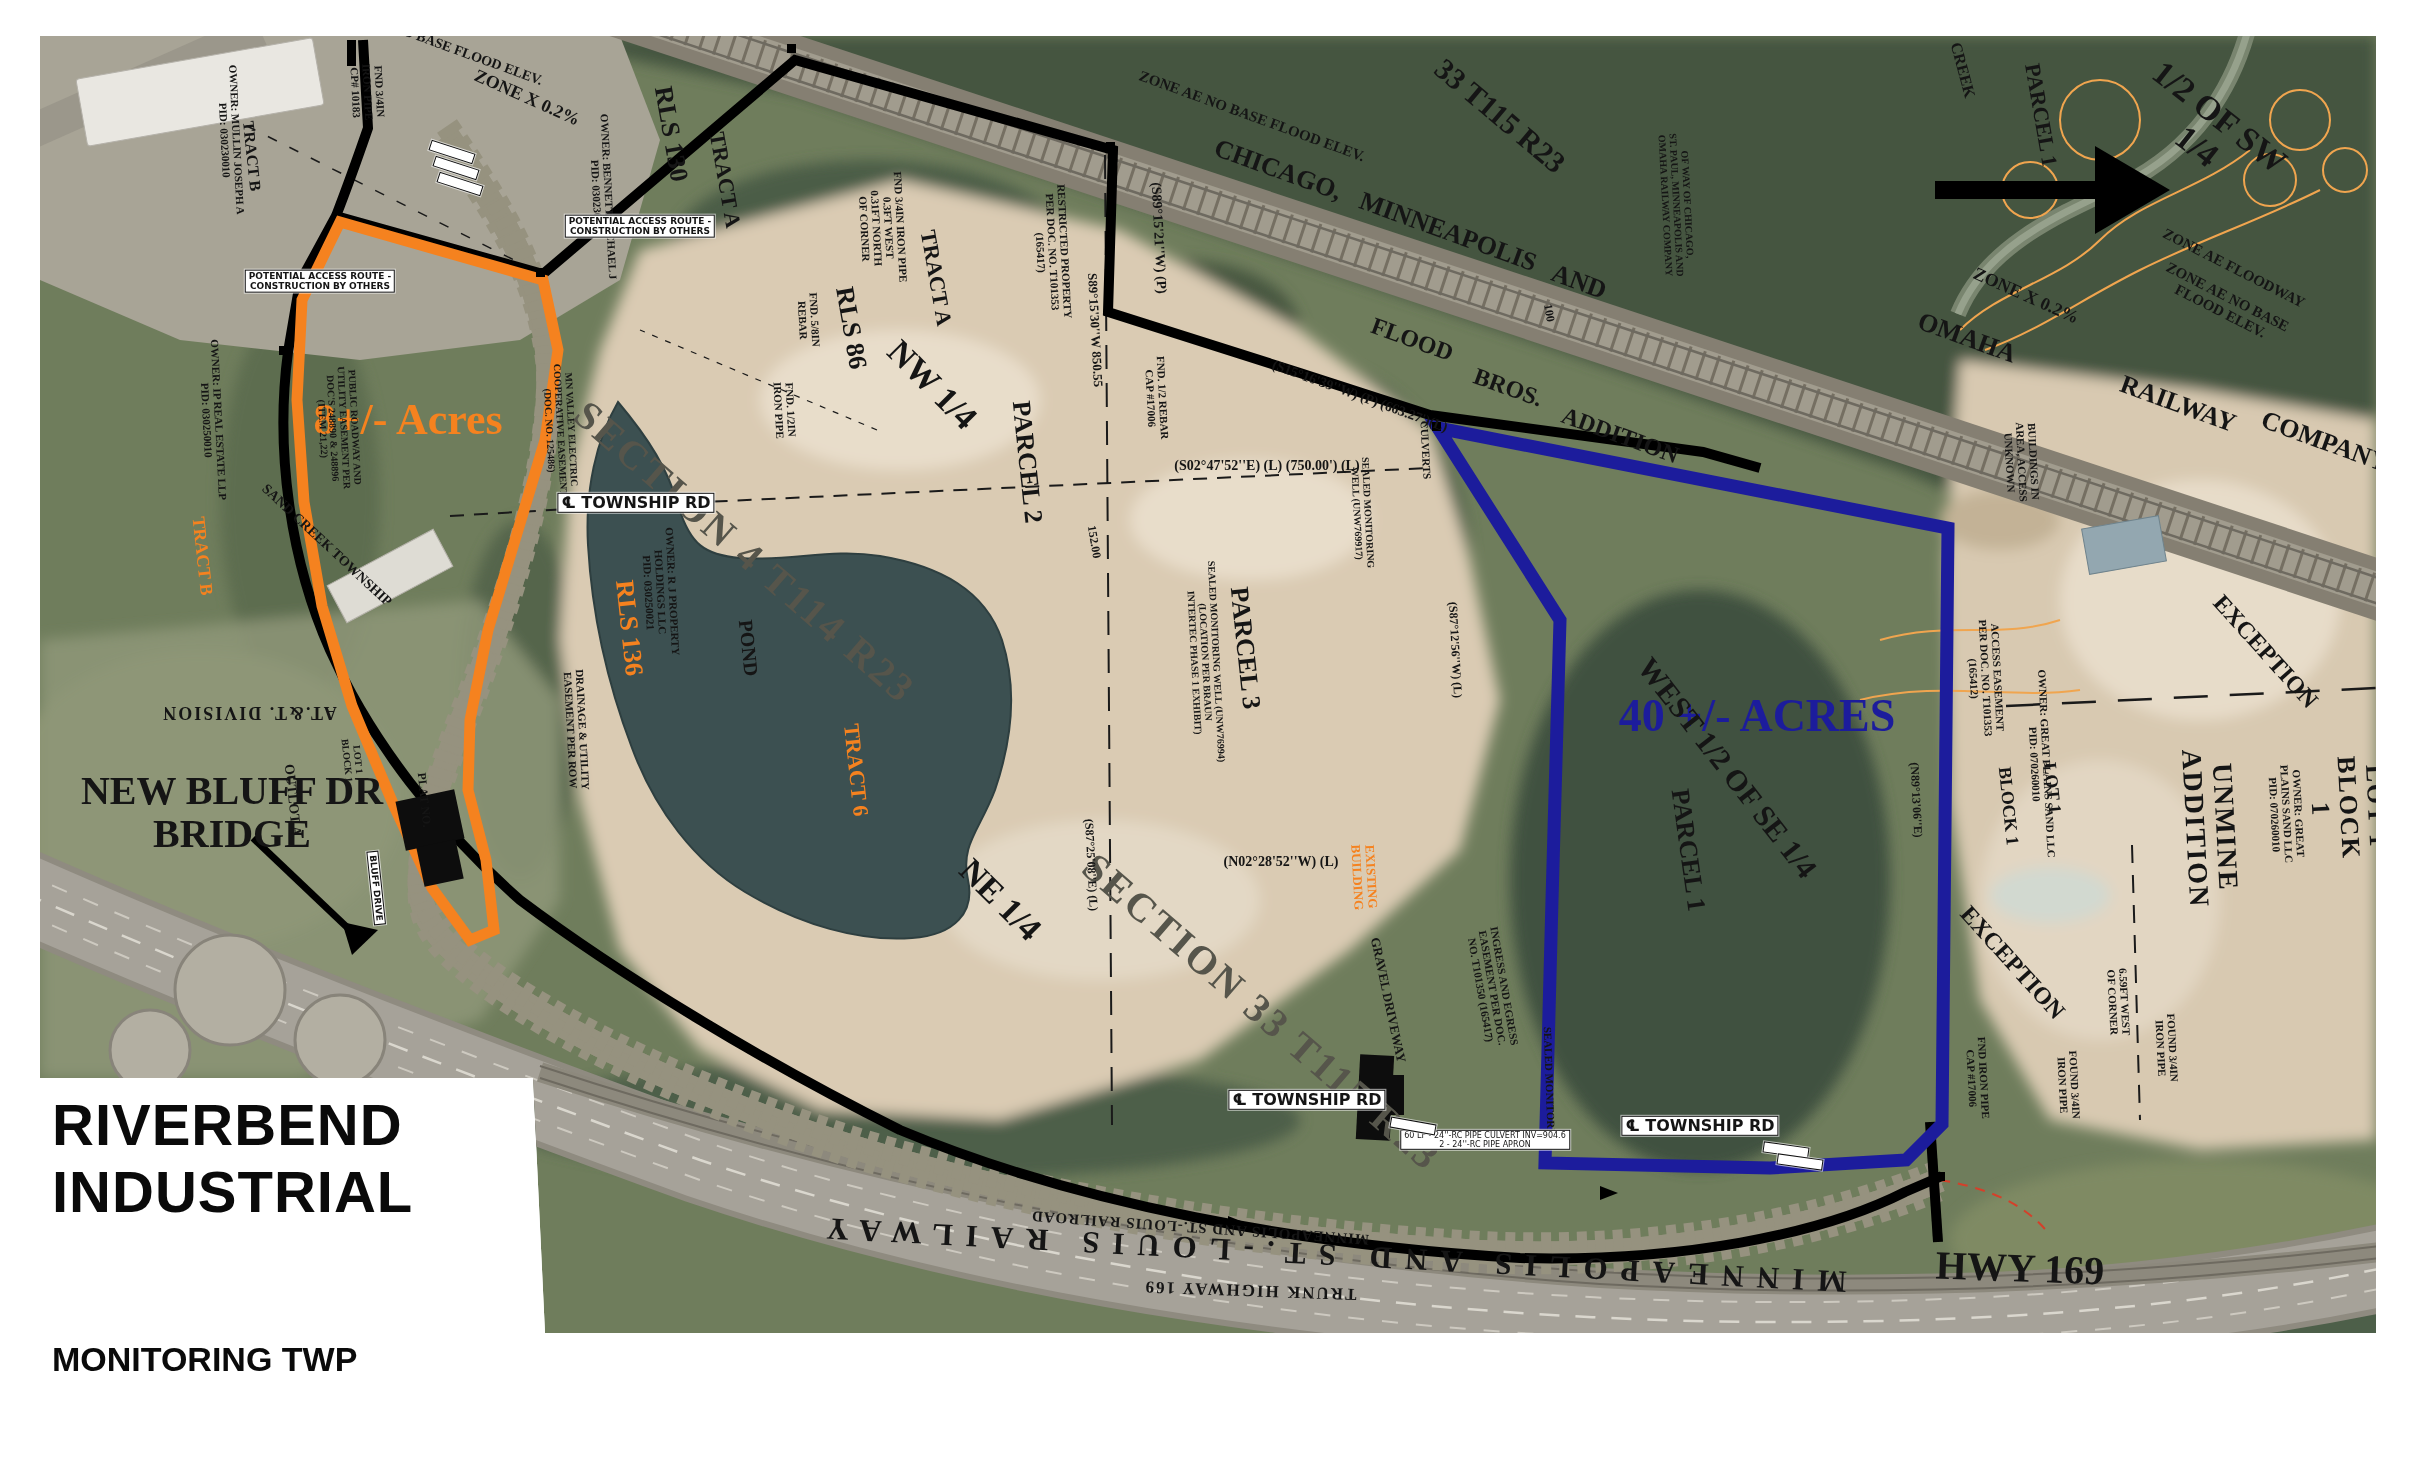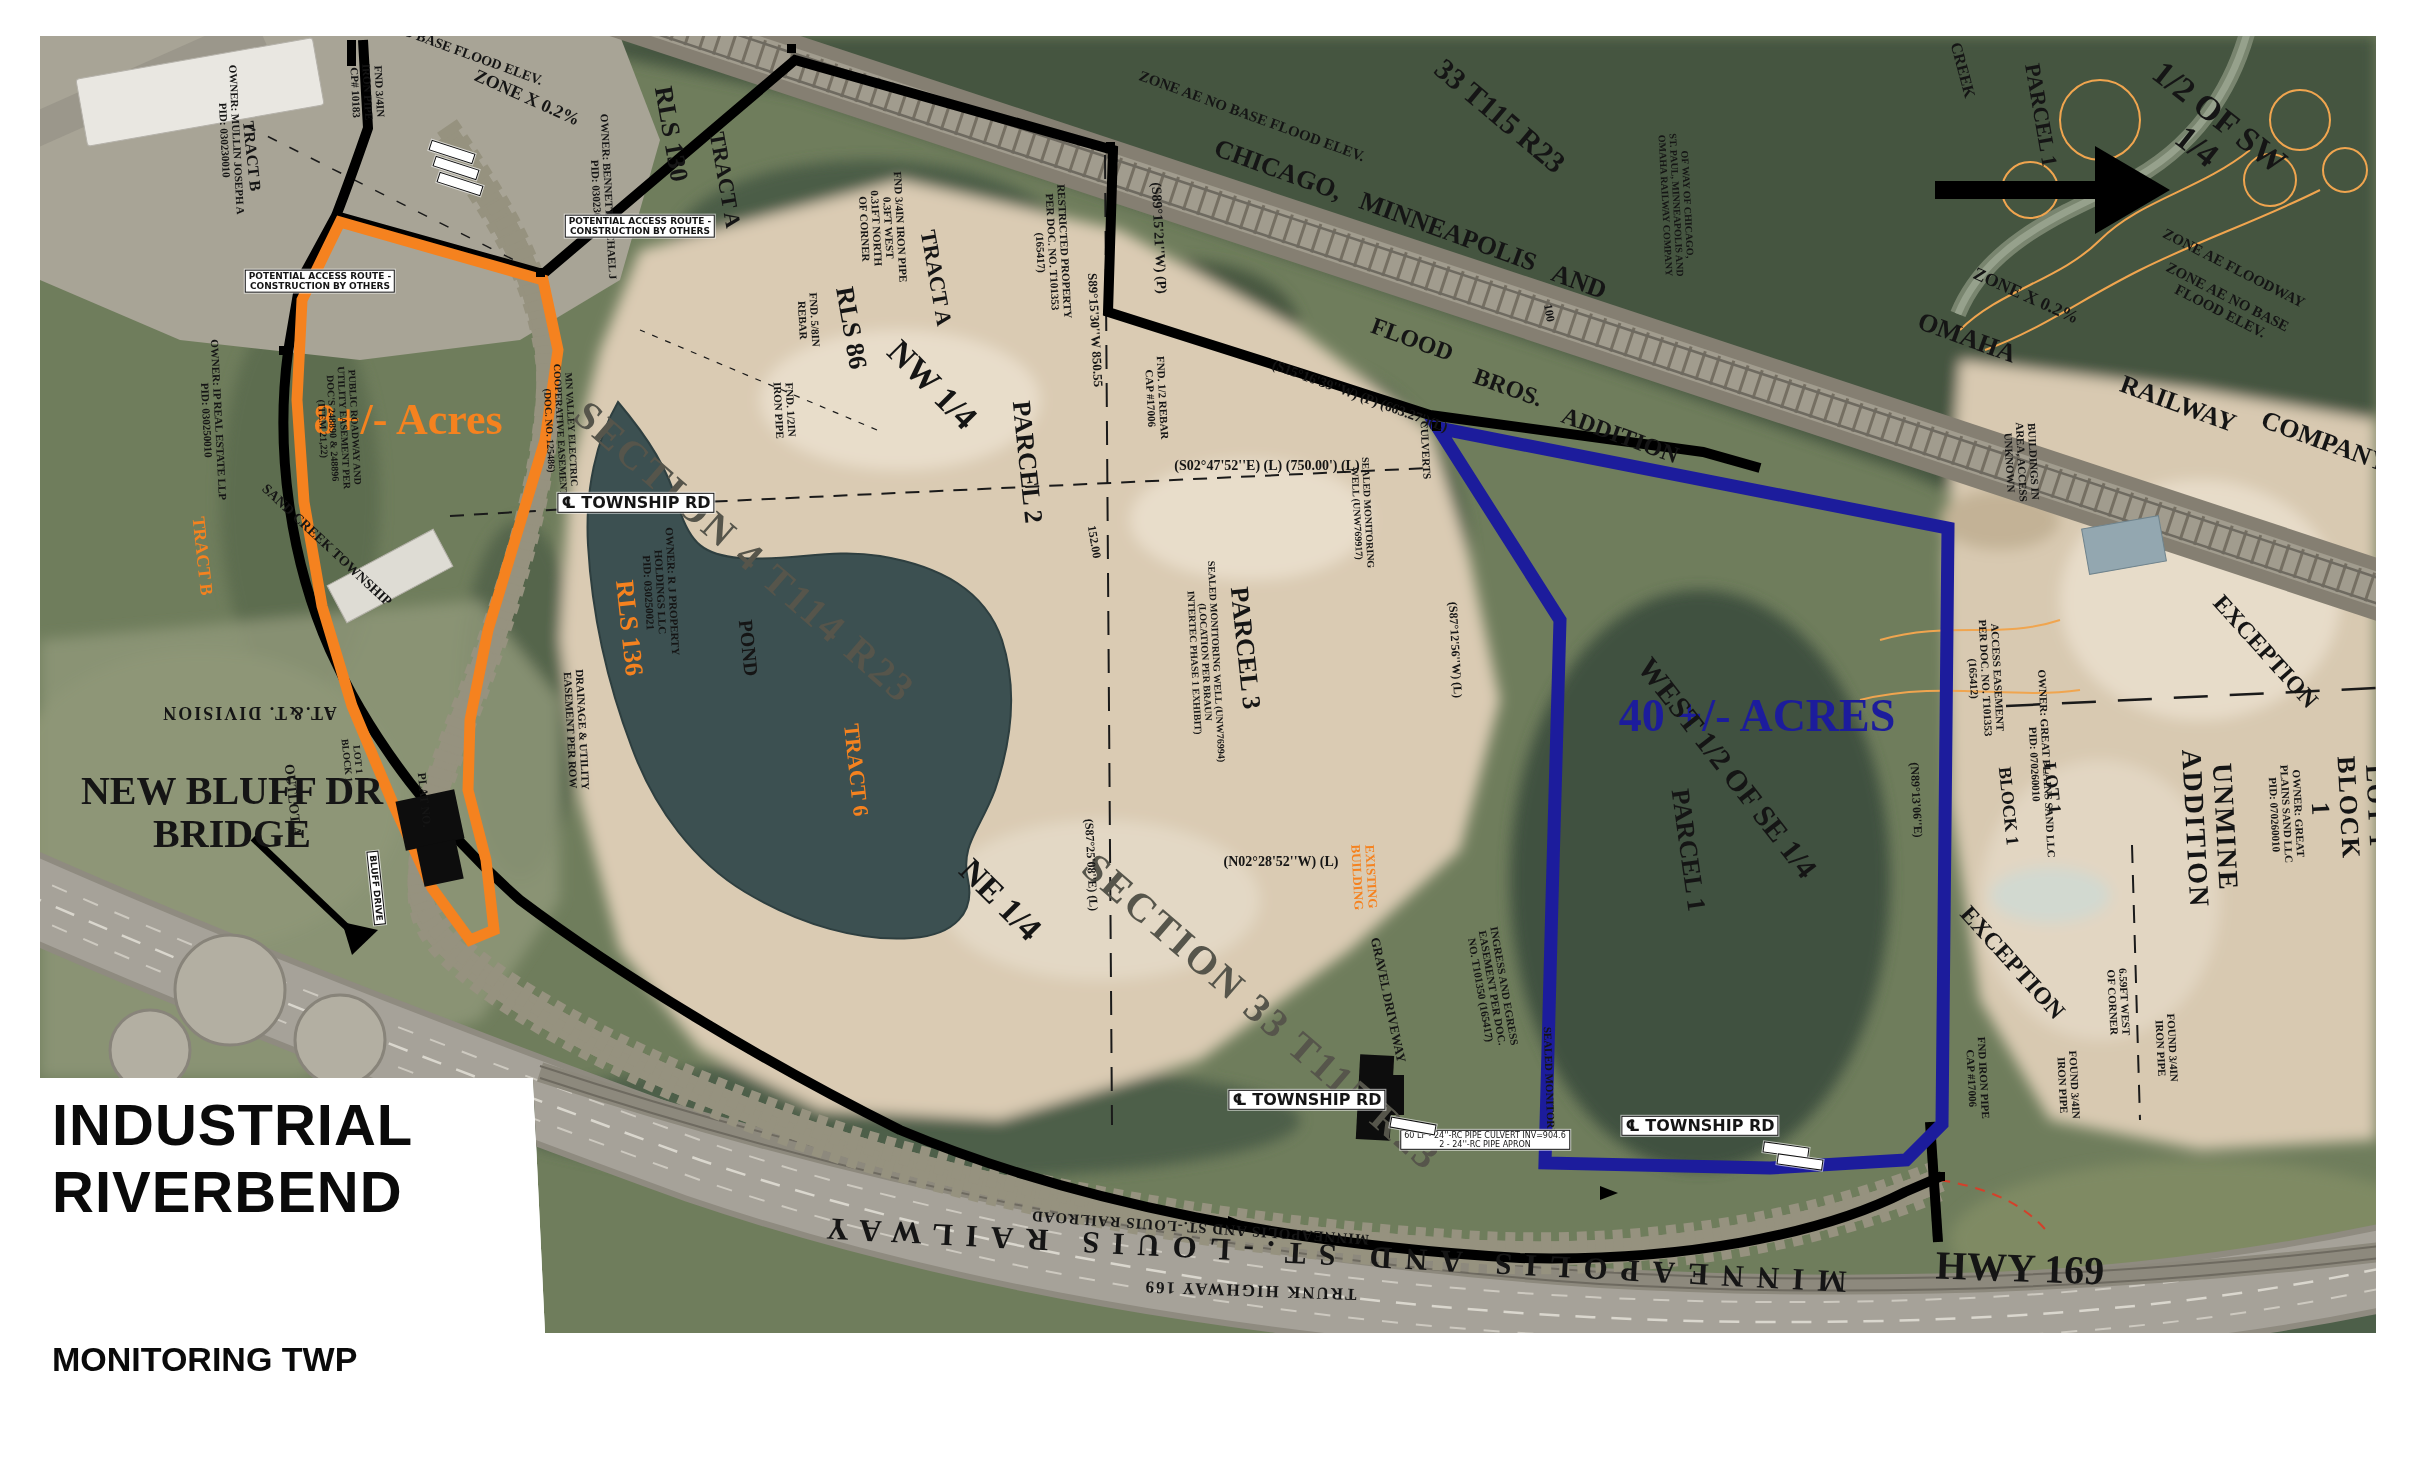--- a/index.html
+++ b/index.html
@@ -334,17 +334,17 @@
         <div class="ml chip" style="left: 452px; top: 152px; transform: translate(-50%, -50%) rotate(18deg); font-size: 10px; color: rgb(21, 21, 21); letter-spacing: 0px; font-weight: 600; min-width: 38px; height: 9px;"></div>
         <div class="ml chip" style="left: 456px; top: 168px; transform: translate(-50%, -50%) rotate(18deg); font-size: 10px; color: rgb(21, 21, 21); letter-spacing: 0px; font-weight: 600; min-width: 38px; height: 9px;"></div>
         <div class="ml chip" style="left: 460px; top: 184px; transform: translate(-50%, -50%) rotate(18deg); font-size: 10px; color: rgb(21, 21, 21); letter-spacing: 0px; font-weight: 600; min-width: 38px; height: 9px;"></div>
         <div class="ml chip" style="left: 1786px; top: 1150px; transform: translate(-50%, -50%) rotate(8deg); font-size: 10px; color: rgb(21, 21, 21); letter-spacing: 0px; font-weight: 600; min-width: 38px; height: 9px;"></div>
         <div class="ml chip" style="left: 1800px; top: 1162px; transform: translate(-50%, -50%) rotate(8deg); font-size: 10px; color: rgb(21, 21, 21); letter-spacing: 0px; font-weight: 600; min-width: 38px; height: 9px;"></div>
         <div class="ml chip" style="left: 1413px; top: 1126px; transform: translate(-50%, -50%) rotate(10deg); font-size: 10px; color: rgb(21, 21, 21); letter-spacing: 0px; font-weight: 600; min-width: 38px; height: 9px;"></div>
       </div>
   </div>
 
   <div class="title-block">
+    <div class="big">RIVERBEND</div>
     <div class="big">INDUSTRIAL</div>
-    <div class="big">RIVERBEND</div>
   </div>
   <div class="footer-line" style="top:1340px">MONITORING TWP</div>
 </div>
 
 </body></html>

